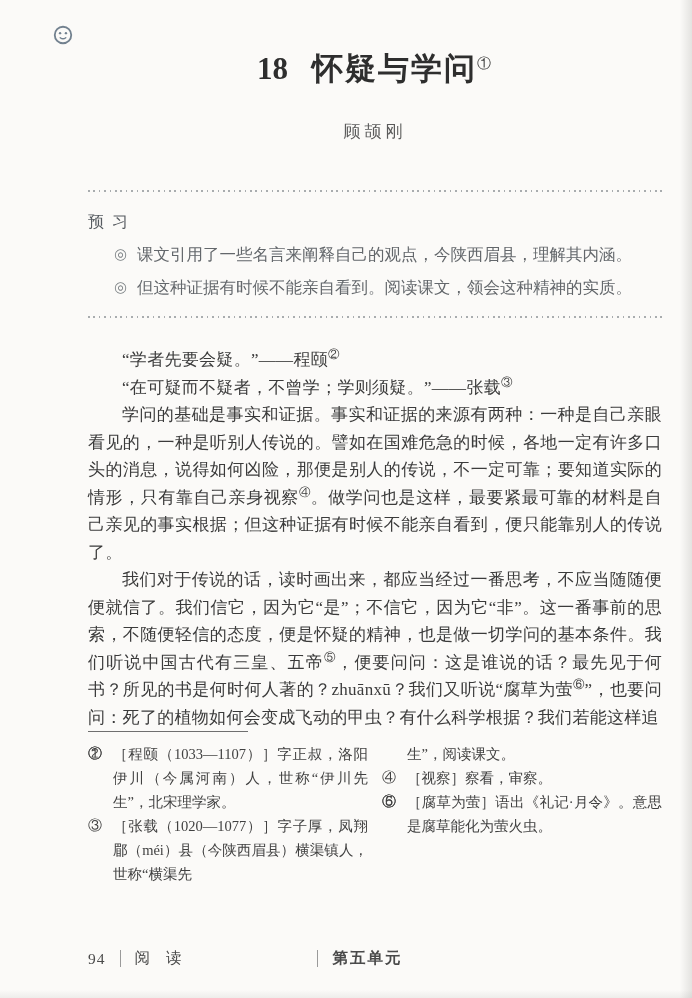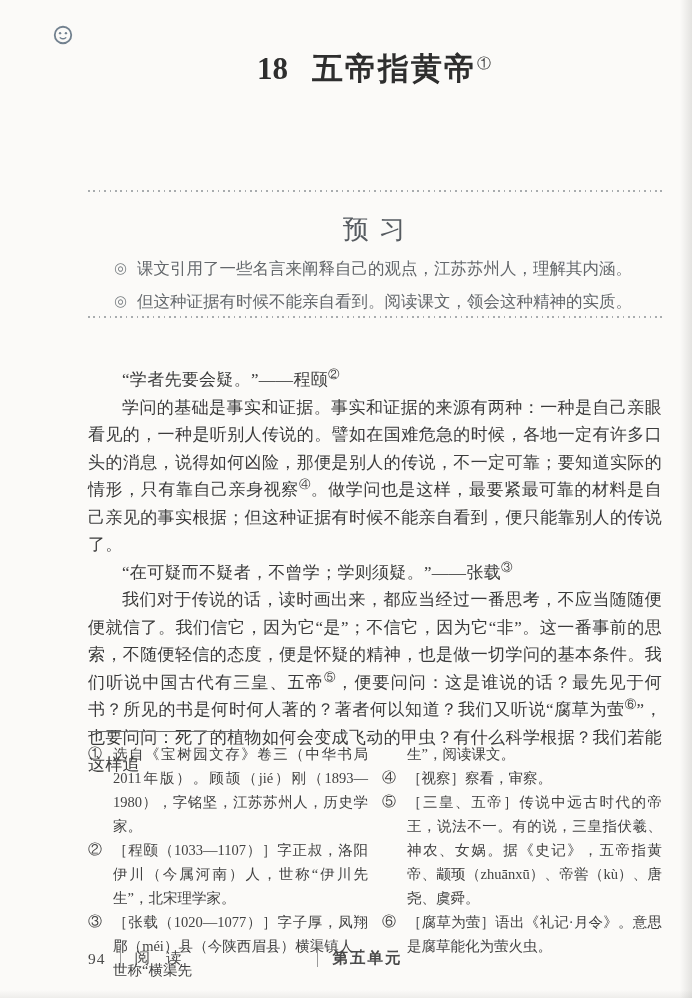--- a/index.html
+++ b/index.html
@@ -70,45 +70,44 @@
     background-image: repeating-linear-gradient(90deg, #8d9296 0, #8d9296 1.6px, transparent 1.6px, transparent 5.4px);
     opacity: 0.75;
   }
   .dotted-1 { top: 190px; }
   .dotted-2 { top: 316px; }
 
   
   .preview { top: 212px; }
   .preview-heading {
     margin: 0 0 8px 0;
-    font-size: 26px;
+    font-size: 16px;
     font-weight: normal;
     color: #565b60;
     letter-spacing: 2px;
-    text-align: center;
   }
   .preview-list { margin: 0; padding: 0; list-style: none; }
   .preview-item {
     display: flex;
     align-items: flex-start;
     margin: 0 0 6px 26px;
     font-size: 16.5px;
     line-height: 27px;
     color: #63676b;
   }
   .preview-bullet {
     flex: 0 0 auto;
     margin-right: 10px;
     font-size: 15px;
     line-height: 27px;
     color: #7b8084;
   }
 
   
-  .body-text { top: 366px; }
+  .body-text { top: 346px; }
   .body-para {
     margin: 0;
     text-indent: 2em;
     font-size: 17px;
     line-height: 27.5px;
     letter-spacing: 0.3px;
     text-align: justify;
     color: #3b3b3b;
   }
   .body-para .ref {
@@ -172,61 +171,62 @@
 <div class="page">
 
   <svg class="corner-face" viewBox="0 0 24 24" aria-hidden="true">
     <circle cx="12" cy="12" r="9" fill="none" stroke="#72818f" stroke-width="2"></circle>
     <circle cx="8.8" cy="10" r="1.3" fill="#72818f"></circle>
     <circle cx="15.2" cy="10" r="1.3" fill="#72818f"></circle>
     <path d="M9 15 q3 2.4 6 0" fill="none" stroke="#72818f" stroke-width="1.6" stroke-linecap="round"></path>
   </svg>
 
   <div class="content title-block">
-    <h1 class="lesson-title"><span class="lesson-num">18</span><span>五帝指黄帝</span><sup class="title-ref">①</sup></h1>
+    <h1 class="lesson-title"><span class="lesson-num">18</span><span>怀疑与学问</span><sup class="title-ref">①</sup></h1>
   </div>
 
+  <div class="content author-line">顾颉刚</div>
 
   <div class="content dotted dotted-1"></div>
 
   <section class="content preview">
     <h2 class="preview-heading">预  习</h2>
     <ul class="preview-list">
         <li class="preview-item">
           <span class="preview-bullet">◎</span>
-          <span>课文引用了一些名言来阐释自己的观点，江苏苏州人，理解其内涵。</span>
+          <span>课文引用了一些名言来阐释自己的观点，今陕西眉县，理解其内涵。</span>
         </li>
         <li class="preview-item">
           <span class="preview-bullet">◎</span>
           <span>但这种证据有时候不能亲自看到。阅读课文，领会这种精神的实质。</span>
         </li>
       </ul>
   </section>
 
   <div class="content dotted dotted-2"></div>
 
   <main class="content body-text">
       <p class="body-para"><span>“学者先要会疑。”——程颐</span><sup class="ref">②</sup></p>
+      <p class="body-para"><span>“在可疑而不疑者，不曾学；学则须疑。”——张载</span><sup class="ref">③</sup></p>
       <p class="body-para"><span>学问的基础是事实和证据。事实和证据的来源有两种：一种是自己亲眼看见的，一种是听别人传说的。譬如在国难危急的时候，各地一定有许多口头的消息，说得如何凶险，那便是别人的传说，不一定可靠；要知道实际的情形，只有靠自己亲身视察</span><sup class="ref">④</sup><span>。做学问也是这样，最要紧最可靠的材料是自己亲见的事实根据；但这种证据有时候不能亲自看到，便只能靠别人的传说了。</span></p>
-      <p class="body-para"><span>“在可疑而不疑者，不曾学；学则须疑。”——张载</span><sup class="ref">③</sup></p>
-      <p class="body-para"><span>我们对于传说的话，读时画出来，都应当经过一番思考，不应当随随便便就信了。我们信它，因为它“是”；不信它，因为它“非”。这一番事前的思索，不随便轻信的态度，便是怀疑的精神，也是做一切学问的基本条件。我们听说中国古代有三皇、五帝</span><sup class="ref">⑤</sup><span>，便要问问：这是谁说的话？最先见于何书？所见的书是何时何人著的？著者何以知道？我们又听说“腐草为萤</span><sup class="ref">⑥</sup><span>”，也要问问：死了的植物如何会变成飞动的甲虫？有什么科学根据？我们若能这样追</span></p>
+      <p class="body-para"><span>我们对于传说的话，读时画出来，都应当经过一番思考，不应当随随便便就信了。我们信它，因为它“是”；不信它，因为它“非”。这一番事前的思索，不随便轻信的态度，便是怀疑的精神，也是做一切学问的基本条件。我们听说中国古代有三皇、五帝</span><sup class="ref">⑤</sup><span>，便要问问：这是谁说的话？最先见于何书？所见的书是何时何人著的？zhuānxū？我们又听说“腐草为萤</span><sup class="ref">⑥</sup><span>”，也要问问：死了的植物如何会变成飞动的甲虫？有什么科学根据？我们若能这样追</span></p>
     </main>
 
   <div class="content fn-rule"></div>
 
   <div class="content footnotes">
     <div class="fn-col">
-        <p class="fn-item"><span class="fn-num">①</span><span>选自《宝树园文存》卷三（中华书局2011年版）。顾颉（jié）刚（1893—1980），字铭坚，江苏苏州人，历史学家。</span></p>
+        <p class="fn-item"><span class="fn-num">①</span></p>
         <p class="fn-item"><span class="fn-num">②</span><span>［程颐（1033—1107）］字正叔，洛阳伊川（今属河南）人，世称“伊川先生”，北宋理学家。</span></p>
         <p class="fn-item"><span class="fn-num">③</span><span>［张载（1020—1077）］字子厚，凤翔郿（méi）县（今陕西眉县）横渠镇人，世称“横渠先</span></p>
       </div>
     <div class="fn-col">
         <p class="fn-item fn-cont"><span>生”，阅读课文。</span></p>
         <p class="fn-item"><span class="fn-num">④</span><span>［视察］察看，审察。</span></p>
-        <p class="fn-item"><span class="fn-num">⑤</span><span>［三皇、五帝］传说中远古时代的帝王，说法不一。有的说，三皇指伏羲、神农、女娲。据《史记》，五帝指黄帝、颛顼（zhuānxū）、帝喾（kù）、唐尧、虞舜。</span></p>
+        <p class="fn-item"><span class="fn-num">⑤</span></p>
         <p class="fn-item"><span class="fn-num">⑥</span><span>［腐草为萤］语出《礼记·月令》。意思是腐草能化为萤火虫。</span></p>
       </div>
   </div>
 
   <footer class="page-footer">
     <span class="footer-page-num">94</span>
     <span class="footer-divider"></span>
     <span class="footer-section">阅 读</span>
     <span class="footer-gap"></span>
     <span class="footer-divider"></span>

